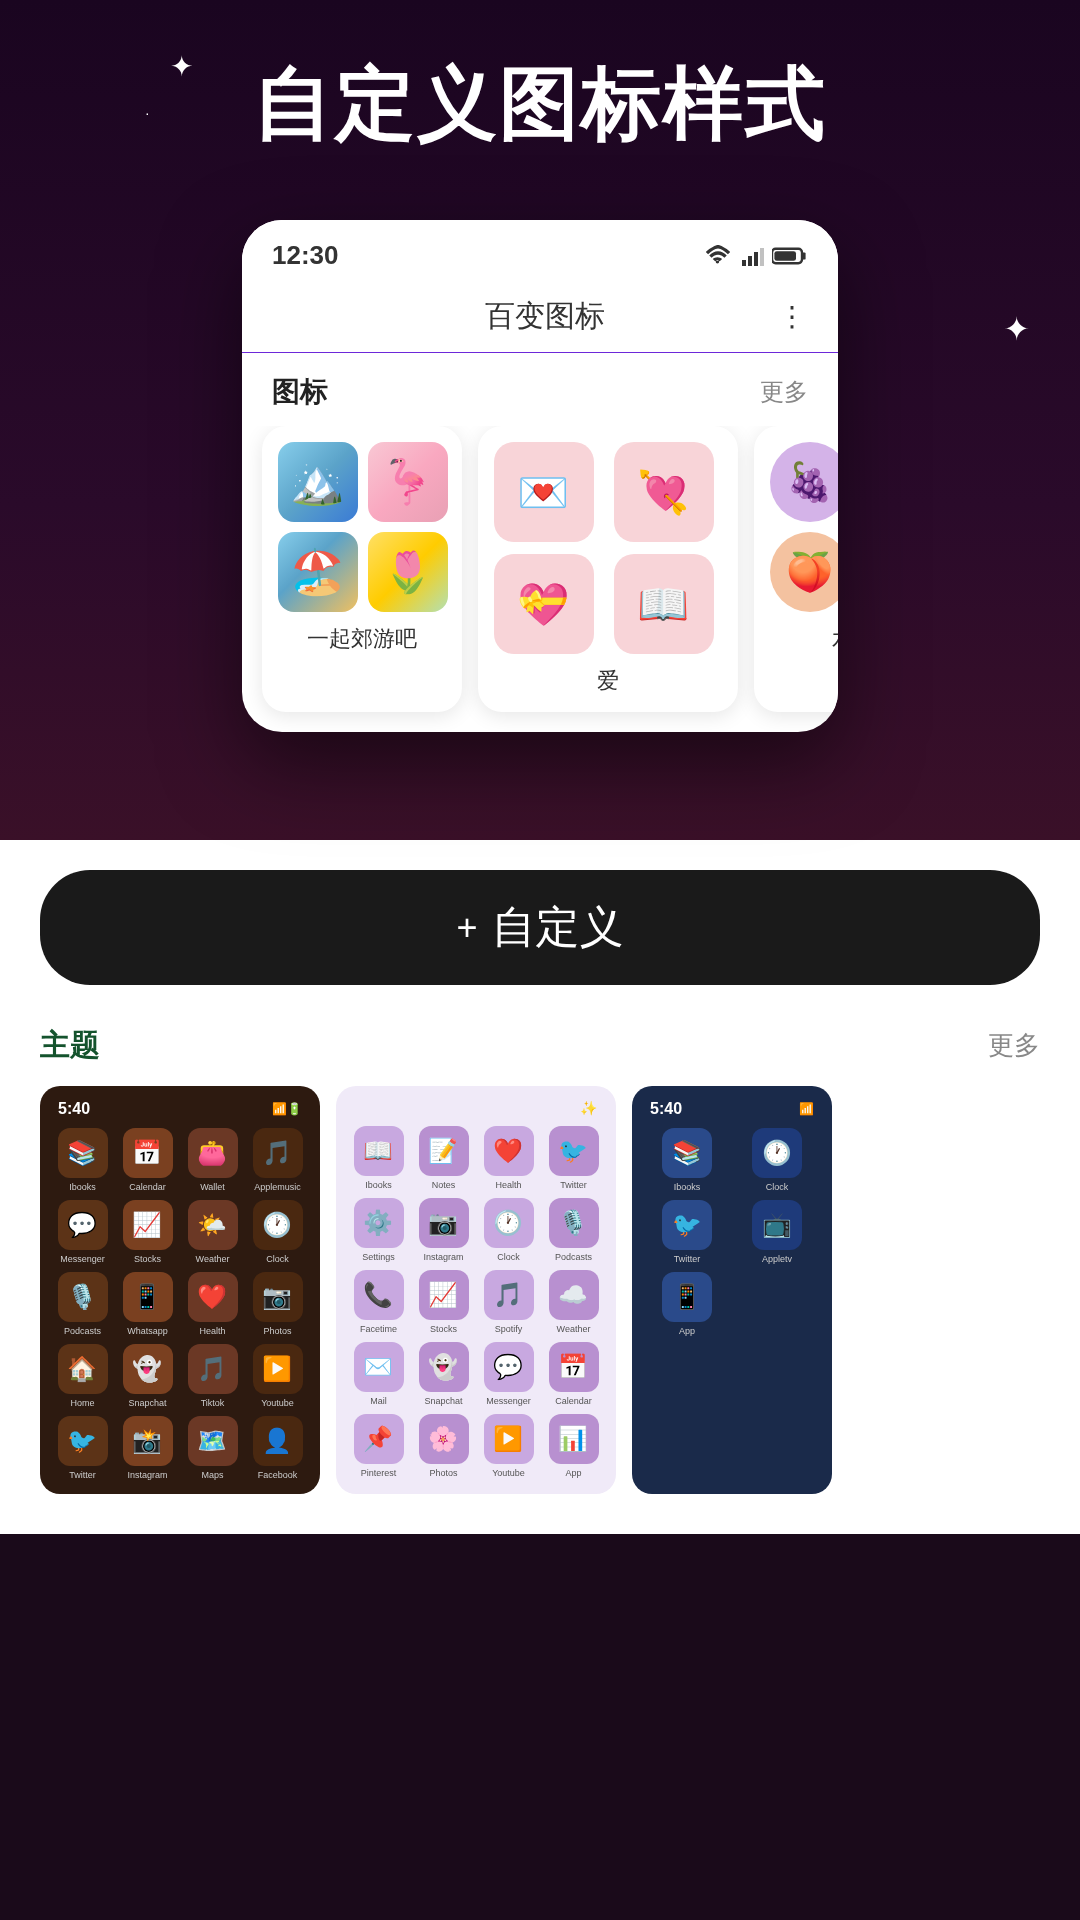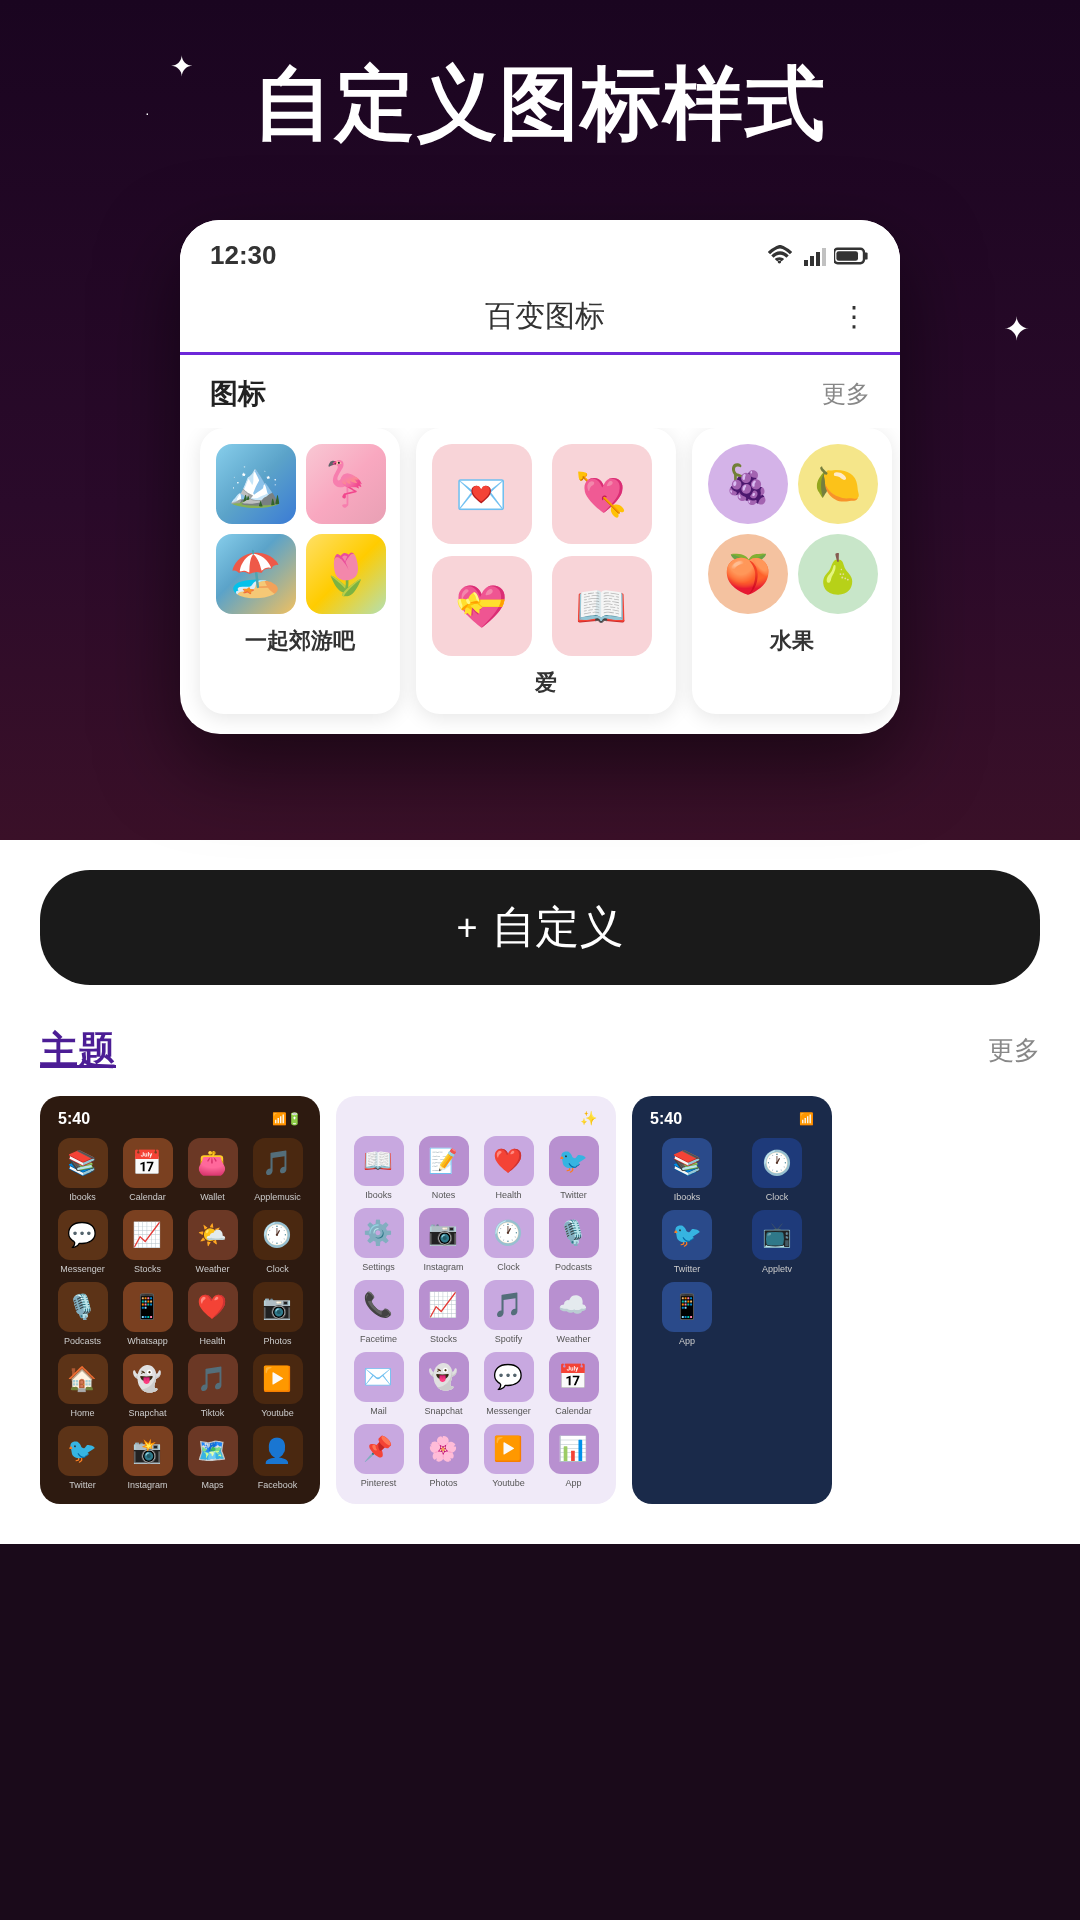--- a/index.html
+++ b/index.html
@@ -48,21 +48,21 @@
       font-weight: 900;
       color: white;
       text-align: center;
       line-height: 1.1;
       margin-bottom: 72px;
       letter-spacing: 2px;
     }
 
     
     .phone-mockup {
-      width: 720px;
+      width: 596px;
       margin: 4px auto;
       background: white;
       border-radius: 40px;
       overflow: hidden;
       box-shadow: 0 30px 80px rgba(0,0,0,0.5);
       position: relative;
     }
 
     .phone-status-bar {
       display: flex;
@@ -85,21 +85,21 @@
       width: 24px;
       height: 24px;
       fill: #333;
     }
 
     .phone-header {
       display: flex;
       justify-content: space-between;
       align-items: center;
       padding: 15px 30px 15px;
-      border-bottom: 3px solid #6d28d9;
+      border-bottom: 1px solid #6d28d9;
     }
     .phone-title {
       font-size: 30px;
       color: #333;
       font-weight: 500;
     }
     .phone-menu-dots {
       font-size: 28px;
       color: #333;
       letter-spacing: 2px;
@@ -190,21 +190,21 @@
       display: flex;
       align-items: center;
       justify-content: center;
       font-size: 42px;
     }
 
     .pack-name {
       text-align: center;
       font-size: 22px;
       color: #333;
-      font-weight: 700;
+      font-weight: 400;
       margin-top: 8px;
     }
 
     
     .fruit-icon-cell {
       width: 80px;
       height: 80px;
       border-radius: 50%;
       display: flex;
       align-items: center;
@@ -249,24 +249,23 @@
       font-weight: 500;
     }
 
     .themes-section-header {
       display: flex;
       justify-content: space-between;
       align-items: center;
       padding: 0 40px 20px;
     }
     .themes-label {
-      font-size: 38px;
+      font-size: 30px;
       font-weight: 700;
-      color: #4c1d95;
-      text-decoration: underline;
+      color: #14532d;
     }
     .themes-more {
       font-size: 26px;
       color: #888;
     }
 
     
     .theme-previews {
       display: flex;
       gap: 16px;

